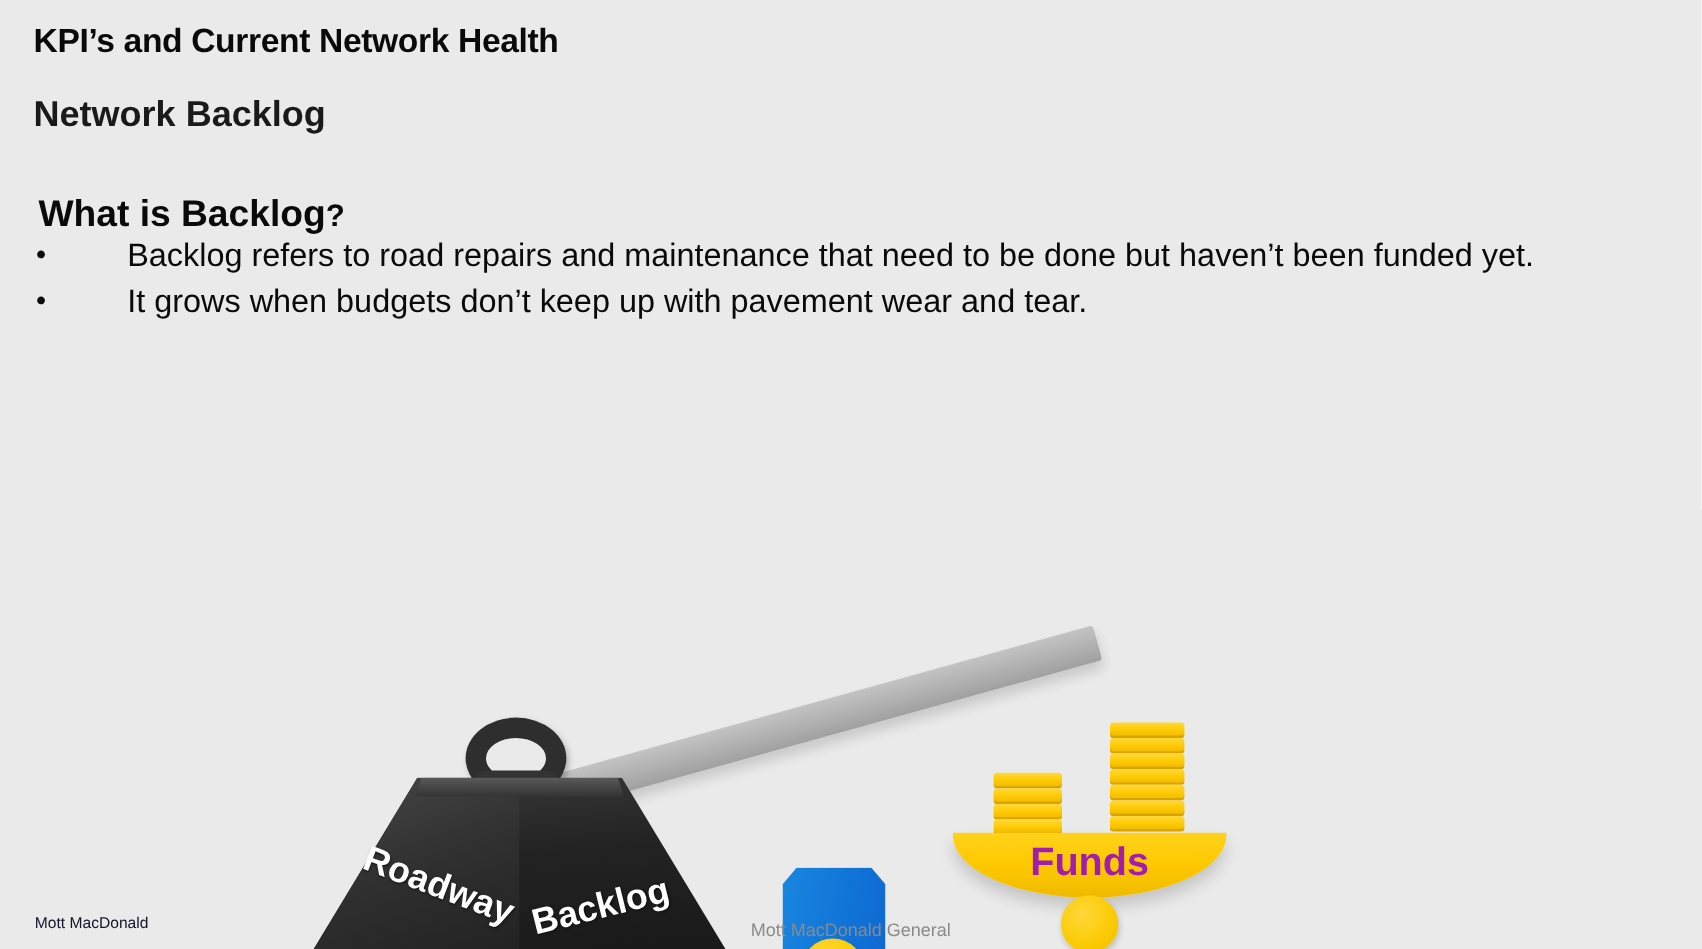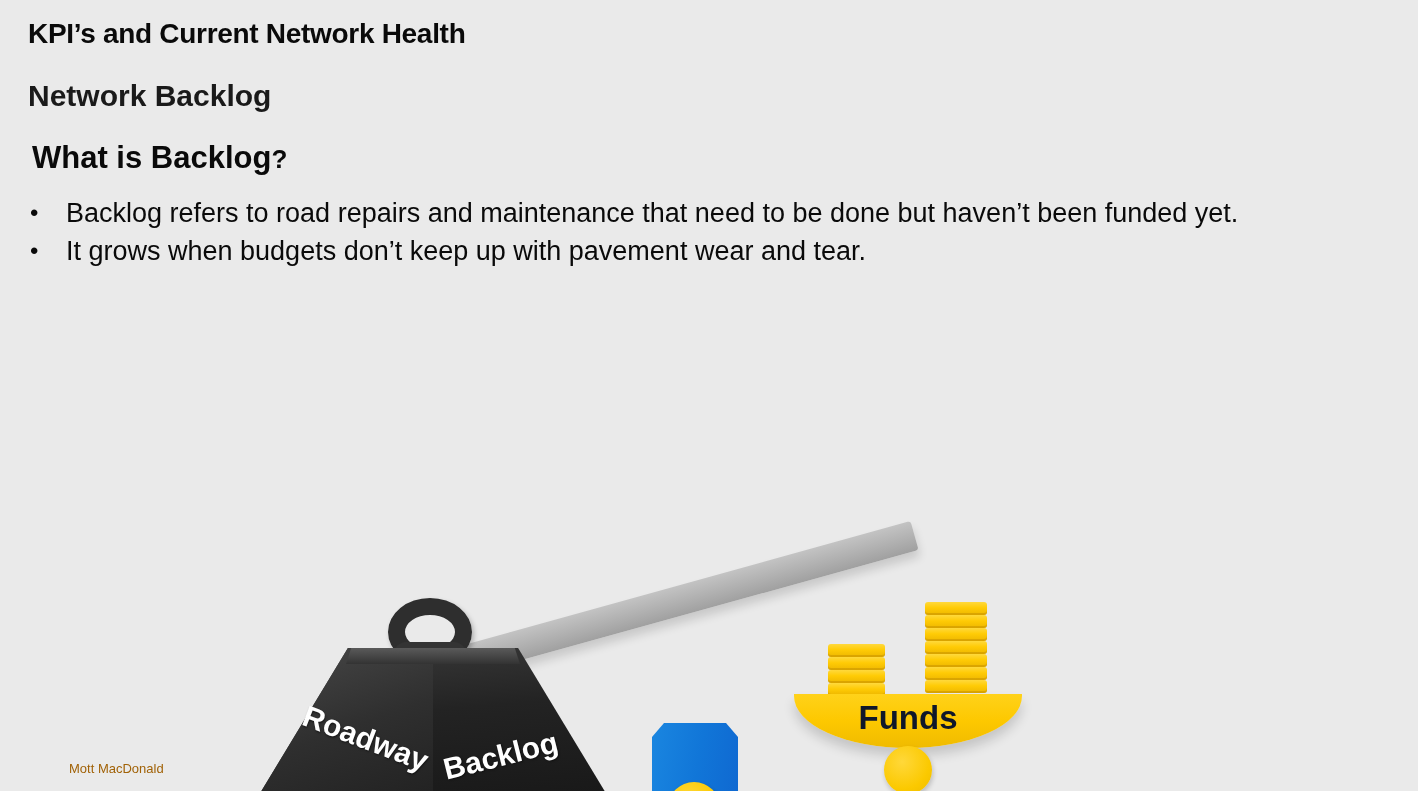--- a/index.html
+++ b/index.html
@@ -34,21 +34,21 @@
     left: 28px;
     top: 79px;
     font-size: 30px;
     font-weight: bold;
     color: #1a1a1a;
     white-space: nowrap;
   }
   #section-heading {
     position: absolute;
     left: 32px;
-    top: 140px;
+    top: 160px;
     font-size: 31px;
     font-weight: bold;
     color: #0a0a0a;
     white-space: nowrap;
   }
   #section-heading .qmark {
     font-size: 26px;
     font-weight: bold;
   }
   #bullets {
@@ -66,20 +66,21 @@
   }
   .bullet-dot {
     width: 36px;
     flex: 0 0 36px;
     text-align: left;
     font-size: 24px;
     line-height: 38px;
   }
   .bullet-text {
     flex: 1 1 auto;
+    margin-left: 40px;
   }
 
   
   #figure {
     position: absolute;
     left: 0;
     top: 290px;
     width: 1418px;
     height: 500px;
   }
@@ -132,21 +133,21 @@
     box-shadow: 0 8px 12px rgba(0,0,0,0.16);
   }
   .pan-funds-label {
     position: absolute;
     left: 794px;
     top: 409px;
     width: 228px;
     text-align: center;
     font-size: 33px;
     font-weight: bold;
-    color: #0f172a;
+    color: #a21caf;
   }
   .pivot-funds {
     position: absolute;
     left: 884px;
     top: 456px;
     width: 48px;
     height: 48px;
     border-radius: 50%;
     background: radial-gradient(circle at 38% 33%, #ffd83a 0%, #fbc900 62%, #edbb00 100%);
     box-shadow: 1px 3px 5px rgba(0,0,0,0.2);
@@ -248,22 +249,21 @@
     transform: rotate(-14deg);
     transform-origin: left center;
   }
 
   
   #footer-left {
     position: absolute;
     left: 29px;
     top: 761px;
     font-size: 13px;
-    color: #a16207;
-    margin-left: 40px;
+    color: #0f172a;
   }
   #footer-center {
     position: absolute;
     left: 0;
     top: 767px;
     width: 1418px;
     text-align: center;
     font-size: 15px;
     color: #8a8a8a;
   }
@@ -323,14 +323,15 @@
       <div class="weight-body"></div>
       <div class="weight-face-left"></div>
       <div class="weight-top-bevel"></div>
       <div class="weight-label" id="label-roadway">Roadway</div>
       <div class="weight-label" id="label-backlog">Backlog</div>
     </div>
 
   </div>
 
   <div id="footer-left">Mott MacDonald</div>
+  <div id="footer-center">Mott MacDonald General</div>
 
 </div>
 
 </body></html>

